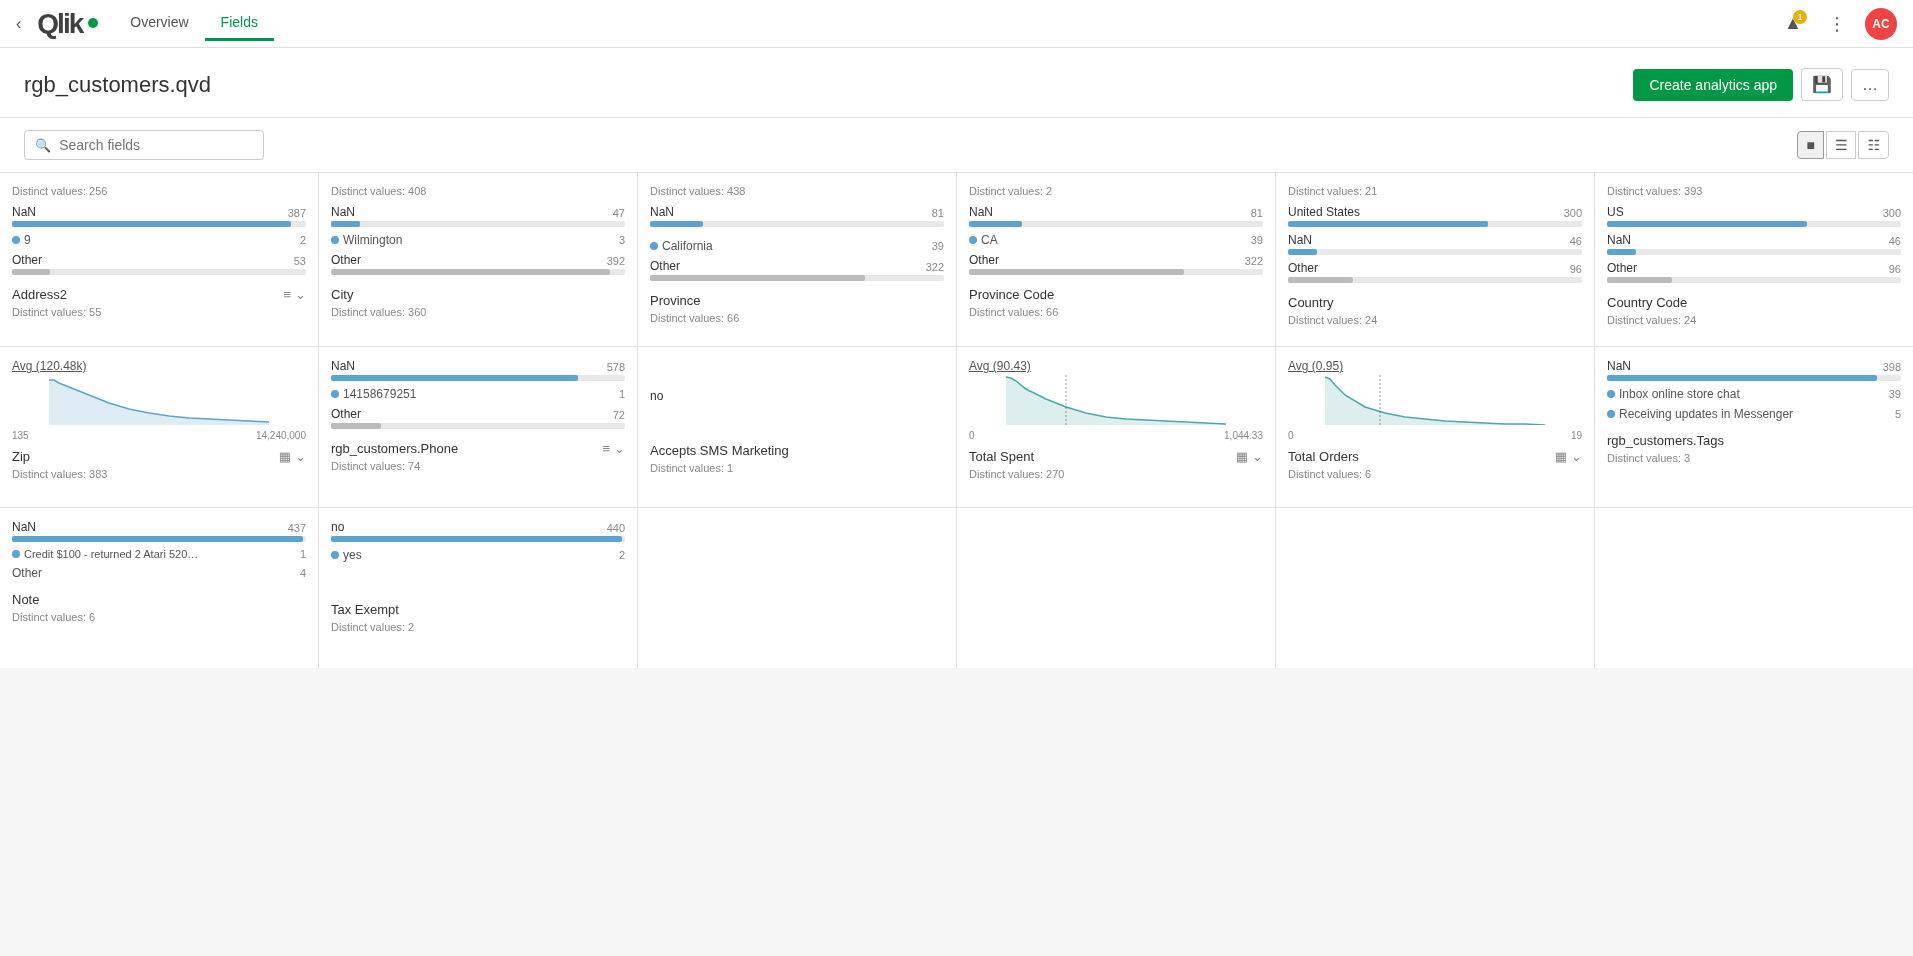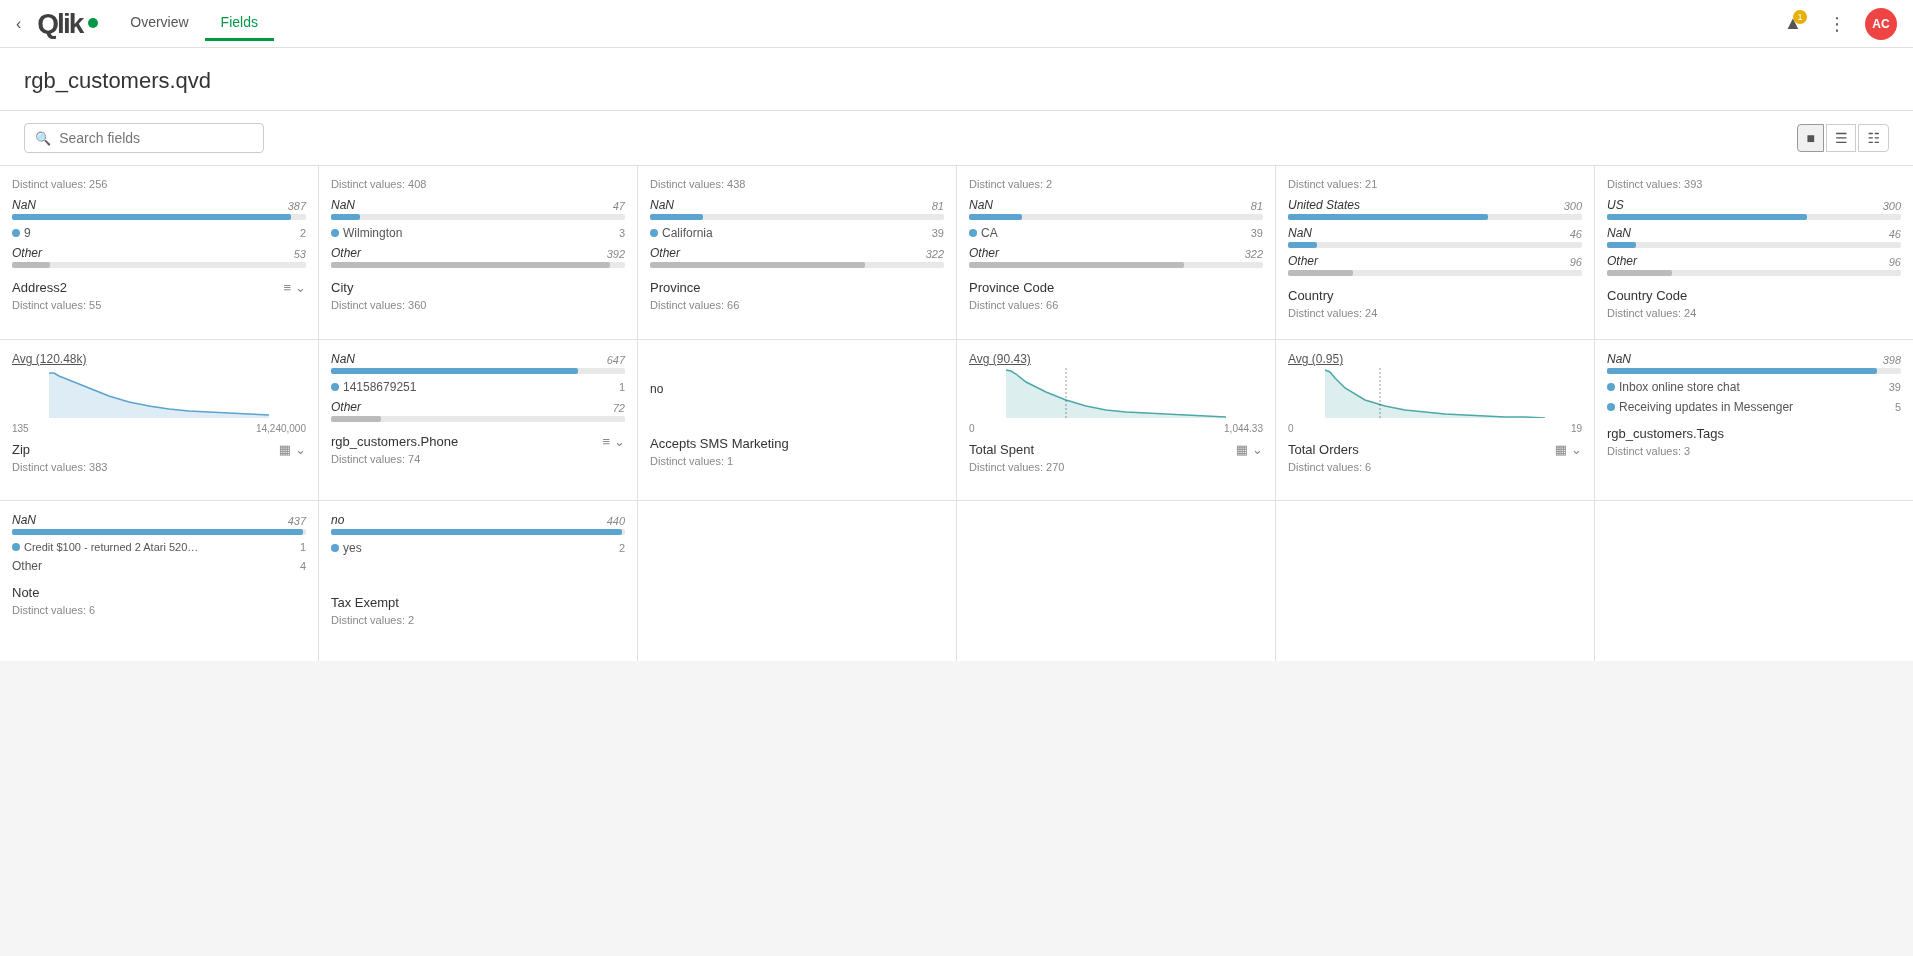--- a/index.html
+++ b/index.html
@@ -91,21 +91,21 @@
     .field-card-header {
       display: flex; align-items: center; justify-content: space-between;
       margin-bottom: 4px;
     }
     .field-name { font-size: 13px; font-weight: 500; color: #333; }
     .field-meta { font-size: 11px; color: #888; margin-bottom: 8px; }
     .field-card-icons { display: flex; gap: 4px; }
     .field-icon-btn { background: none; border: none; cursor: pointer; color: #888; font-size: 13px; }
 
     
-    .value-item { margin-bottom: 6px; font-style: italic; }
+    .value-item { margin-bottom: 6px; }
     .value-label { font-size: 12px; color: #333; margin-bottom: 2px; }
     .bar-container { position: relative; height: 6px; background: #e8e8e8; border-radius: 2px; }
     .bar-fill { height: 6px; background: #5ba4cf; border-radius: 2px; }
     .bar-fill-gray { background: #bbb; }
     .bar-count { font-size: 11px; color: #888; position: absolute; right: 0; top: -14px; }
     .value-dot { display: inline-block; width: 8px; height: 8px; border-radius: 50%; background: #5ba4cf; margin-right: 4px; }
     .value-row { display: flex; align-items: center; font-size: 12px; color: #555; }
 
     
     .mini-chart { width: 100%; height: 50px; }
@@ -141,20 +141,25 @@
     </button>
     <button class="icon-btn">
       <span>⋮</span>
     </button>
     <div class="avatar">AC</div>
   </div>
 </div>
 
 <div class="page-header">
   <h1 class="page-title">rgb_customers.qvd</h1>
+  <div class="page-header-actions">
+    <button class="btn-primary">Create analytics app</button>
+    <button class="btn-icon">💾</button>
+    <button class="btn-icon">…</button>
+  </div>
 </div>
 
 <div class="toolbar">
   <div class="search-box">
     <span style="color:#888;">🔍</span>
     <input type="text" placeholder="Search fields" style="">
   </div>
   <div class="view-toggles">
     <button class="view-btn active">■</button>
     <button class="view-btn">☰</button>
@@ -225,21 +230,21 @@
 
     <div class="field-card">
       <div class="field-meta">Distinct values: 438</div>
       <div class="value-item">
         <div class="value-label">NaN</div>
         <div class="bar-container">
           <div class="bar-fill" style="width:18%"></div>
           <span class="bar-count">81</span>
         </div>
       </div>
-      <div class="value-row" style="margin-top:6px">
+      <div class="value-row" style="margin-top:12px">
         <span class="value-dot"></span>
         <span>California</span>
         <span style="margin-left:auto;font-size:11px;color:#888">39</span>
       </div>
       <div class="value-item" style="margin-top:6px">
         <div class="value-label">Other</div>
         <div class="bar-container">
           <div class="bar-fill bar-fill-gray" style="width:73%"></div>
           <span class="bar-count">322</span>
         </div>
@@ -353,21 +358,21 @@
         </div>
       </div>
       <div class="field-meta">Distinct values: 383</div>
     </div>
 
     <div class="field-card">
       <div class="value-item">
         <div class="value-label">NaN</div>
         <div class="bar-container">
           <div class="bar-fill" style="width:84%"></div>
-          <span class="bar-count">647</span>
+          <span class="bar-count">578</span>
         </div>
       </div>
       <div class="value-row" style="margin-top:6px">
         <span class="value-dot"></span>
         <span>14158679251</span>
         <span style="margin-left:auto;font-size:11px;color:#888">1</span>
       </div>
       <div class="value-item" style="margin-top:6px">
         <div class="value-label">Other</div>
         <div class="bar-container">

